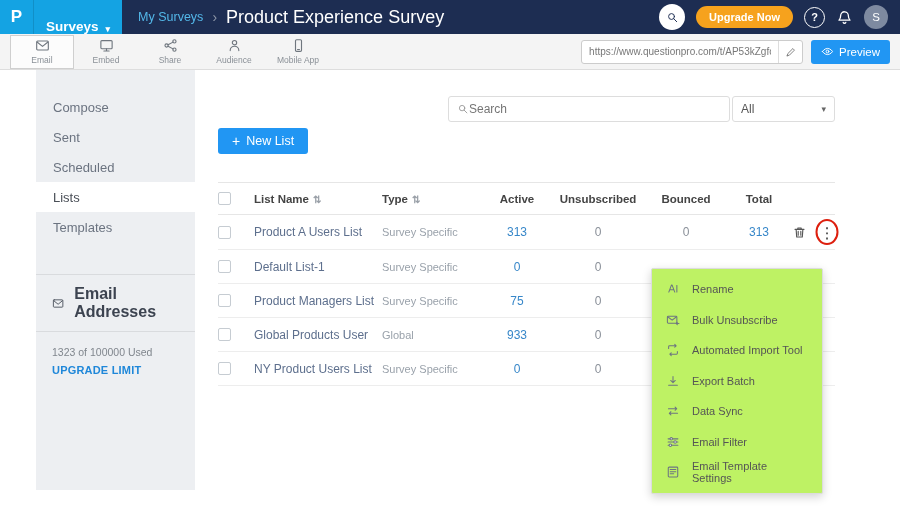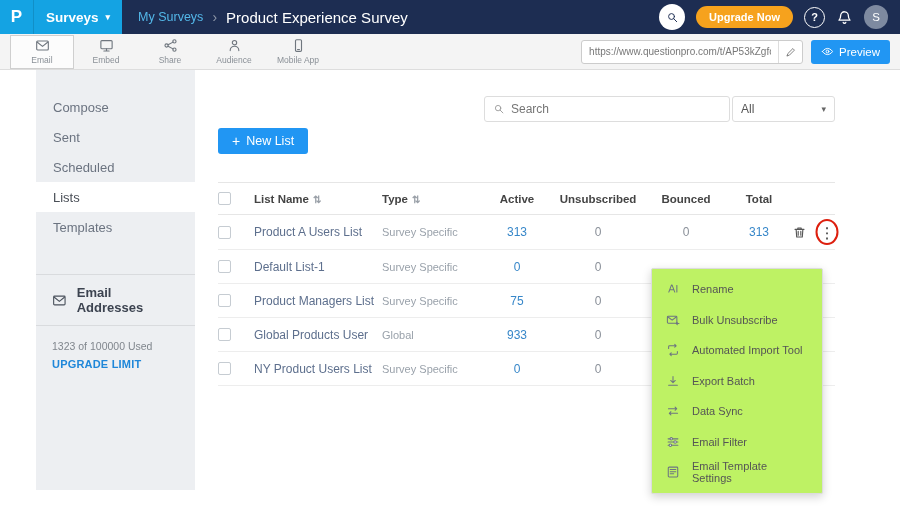--- a/index.html
+++ b/index.html
@@ -3,26 +3,26 @@
 <meta charset="utf-8">
 <style>
   * { margin:0; padding:0; box-sizing:border-box; }
   body { font-family:"Liberation Sans", sans-serif; background:#fff; }
   .app { position:relative; width:900px; height:514px; overflow:hidden; background:#fff; }
 
   
   .topbar { height:34px; background:#1d2d52; display:flex; align-items:center; color:#fff; }
   .brand { display:flex; align-items:stretch; background:#14a3e3; height:34px; }
   .logo { width:34px; display:flex; align-items:center; justify-content:center; font-weight:bold; font-size:17px; border-right:1px solid rgba(0,0,0,.12); }
-  .brand-name { padding:0 12px; font-size:13.5px; font-weight:bold; display:flex; gap:7px; align-items:center; }
+  .brand-name { padding:0 12px; font-size:13.5px; font-weight:bold; display:flex; gap:7px; align-items:flex-end; }
   .caret { font-size:9px; line-height:1; }
   .crumbs { display:flex; align-items:center; gap:9px; margin-left:16px; font-size:12.5px; }
   .crumb-parent { color:#53b7e8; }
   .crumb-sep { color:#8e97a8; font-size:14px; }
-  .crumb-current { color:#fff; font-size:15px;text-align:center; }
+  .crumb-current { color:#fff; font-size:18px;text-align:center; }
   .top-right { margin-left:auto; display:flex; align-items:center; gap:11px; padding-right:12px; }
   .search-circle { width:26px; height:26px; border-radius:50%; background:#fff; color:#1d2d52; display:flex; align-items:center; justify-content:center; }
   .upgrade-btn { background:#f6a21d; color:#fff; font-size:11px; font-weight:bold; padding:5px 13px; border-radius:12px; white-space:nowrap; }
   .help-circle { width:21px; height:21px; border-radius:50%; border:1.5px solid #fff; display:flex; align-items:center; justify-content:center; font-size:11px; font-weight:bold; }
   .avatar { width:24px; height:24px; border-radius:50%; background:#7e8aa0; display:flex; align-items:center; justify-content:center; font-size:11.5px; }
 
   
   .nav { height:24px; background:#fff; border-bottom:1px solid #e3e3e3; display:flex; align-items:stretch; padding-left:18px; font-size:12px; }
   .tab { display:flex; align-items:center; margin-right:28px; color:#3a3f45; }
   .tab.active { color:#1b87e6; font-weight:bold; border-bottom:2px solid #1b87e6; }
@@ -41,28 +41,28 @@
   .preview-btn svg { width:13px; height:13px; }
 
   
   .content { display:flex; height:420px; }
   .gutter { width:36px; background:#fff; }
   .sidebar { width:159px; background:#edeff2; display:flex; flex-direction:column; }
   .side-list { margin-top:22px; }
   .side-item { height:30px; display:flex; align-items:center; padding-left:17px; font-size:13px; color:#6b7380; }
   .side-item.active { background:#fff; color:#4a4f57; }
   .email-section { margin-top:32px; border-top:1px solid #d9dbde; }
-  .email-head { display:flex; align-items:center; gap:10px; padding:10px 16px; border-bottom:1px solid #d9dbde; color:#3c4350; font-weight:bold; font-size:13px; }
+  .email-head { display:flex; align-items:center; gap:10px; padding:10px 16px; border-bottom:1px solid #d9dbde; color:#3c4350; font-weight:bold; font-size:16px; }
   .email-head svg { width:15px; height:15px; color:#4a515c; }
   .usage { padding:14px 16px 0; font-size:10.5px; color:#80868d; }
   .upgrade-link { padding:6px 16px; font-size:11px; font-weight:bold; color:#1f87d9; letter-spacing:.2px; }
 
   .main { flex:1; padding:26px 65px 0 23px; }
   .search-row { display:flex; justify-content:flex-end; gap:2px; height:26px; }
-  .search-box { width:246px; display:flex; align-items:center; border:1px solid #ddd; border-radius:3px; background:#fff; padding:0 8px; gap:6px; color:#999;margin-left:44px; }
+  .search-box { width:282px; display:flex; align-items:center; border:1px solid #ddd; border-radius:3px; background:#fff; padding:0 8px; color:#999;margin-left:44px; }
   .search-box svg { width:12px; height:12px; }
   .search-box input { border:none; outline:none; flex:1; min-width:0; font-size:12px; color:#555; font-family:"Liberation Sans", sans-serif; }
   .filter { width:103px; border:1px solid #ddd; border-radius:3px; display:flex; align-items:center; justify-content:space-between; padding:0 8px; font-size:12px; color:#555; background:#fff; }
   .filter .caret { color:#666; }
   .new-list-btn { margin-top:6px; height:26px; display:inline-flex; align-items:center; gap:6px; background:#2196f3; color:#fff; padding:0 14px; border-radius:3px; font-size:12.5px; }
   .new-list-btn .plus { font-size:14px; }
 
   table { margin-top:28px; width:100%; border-collapse:collapse; font-size:12px; }
   thead th { border-top:1px solid #e6e6e6; border-bottom:1px solid #e6e6e6; height:32px; font-size:11.5px; color:#444; font-weight:bold; text-align:left; white-space:nowrap; }
   thead th.c { text-align:center; }

